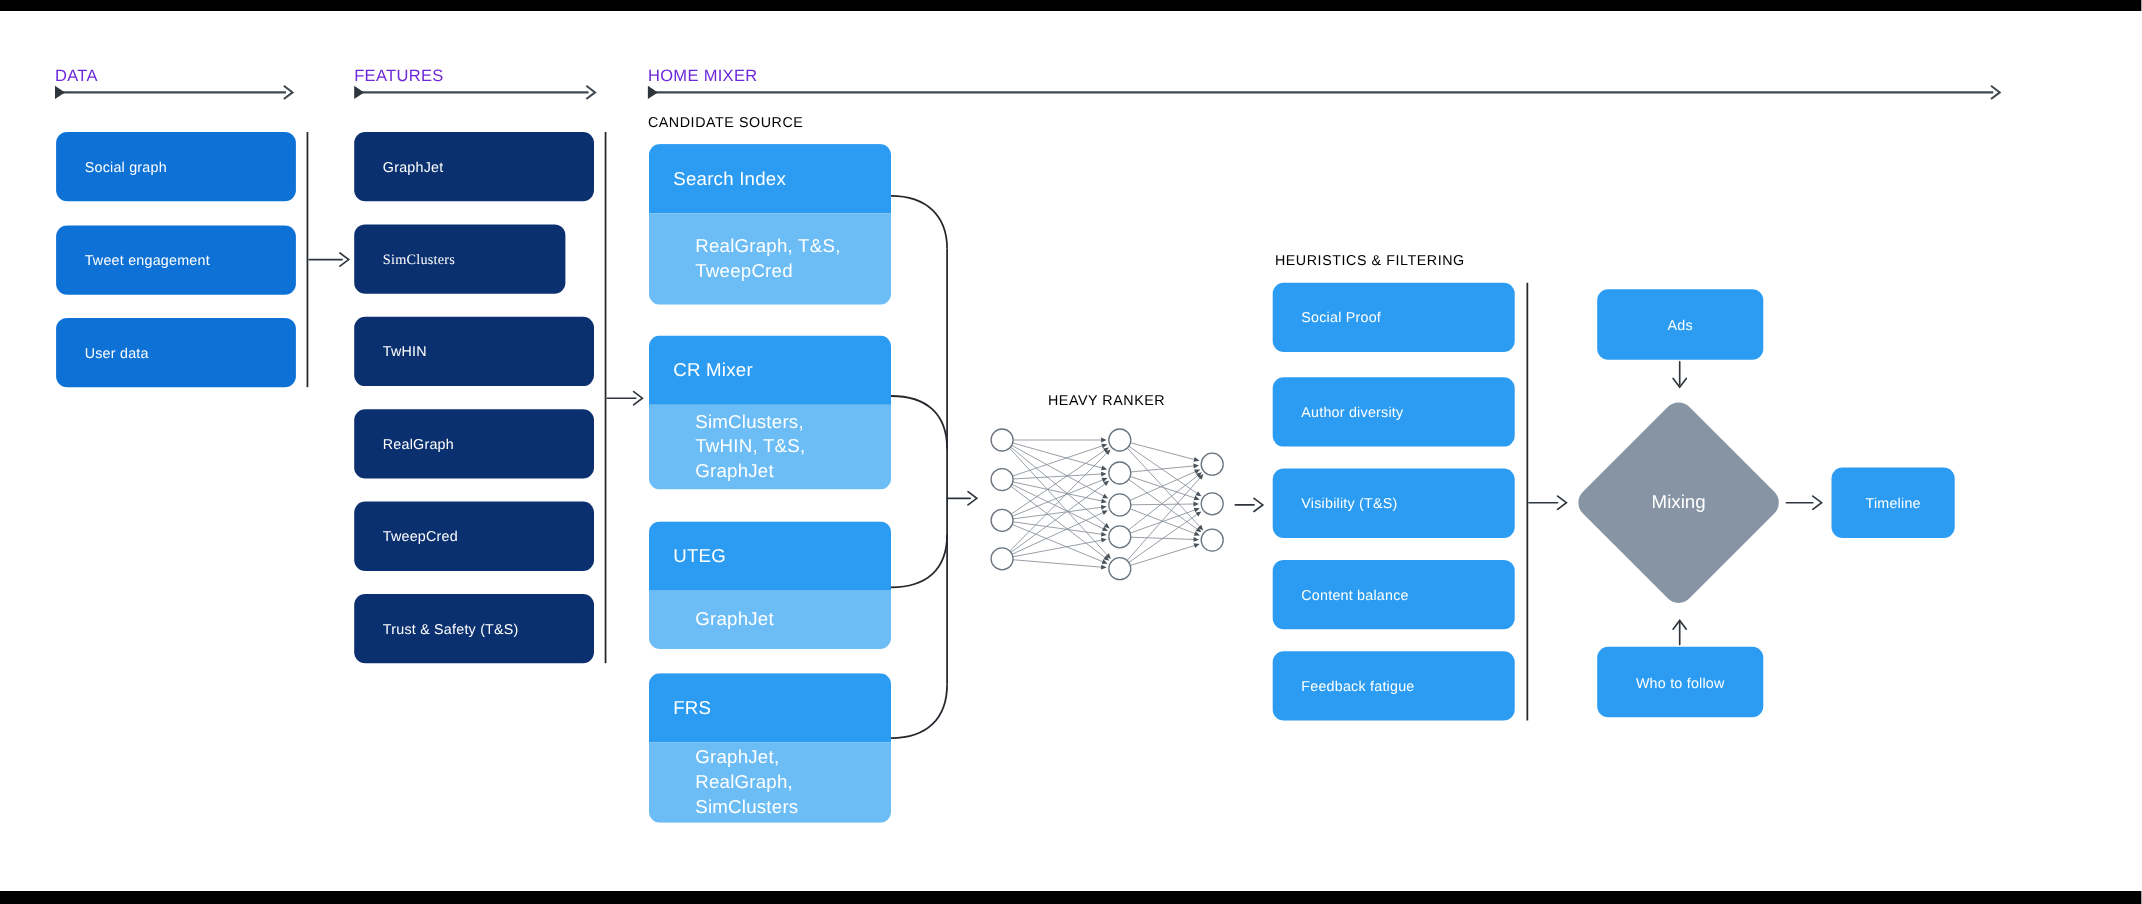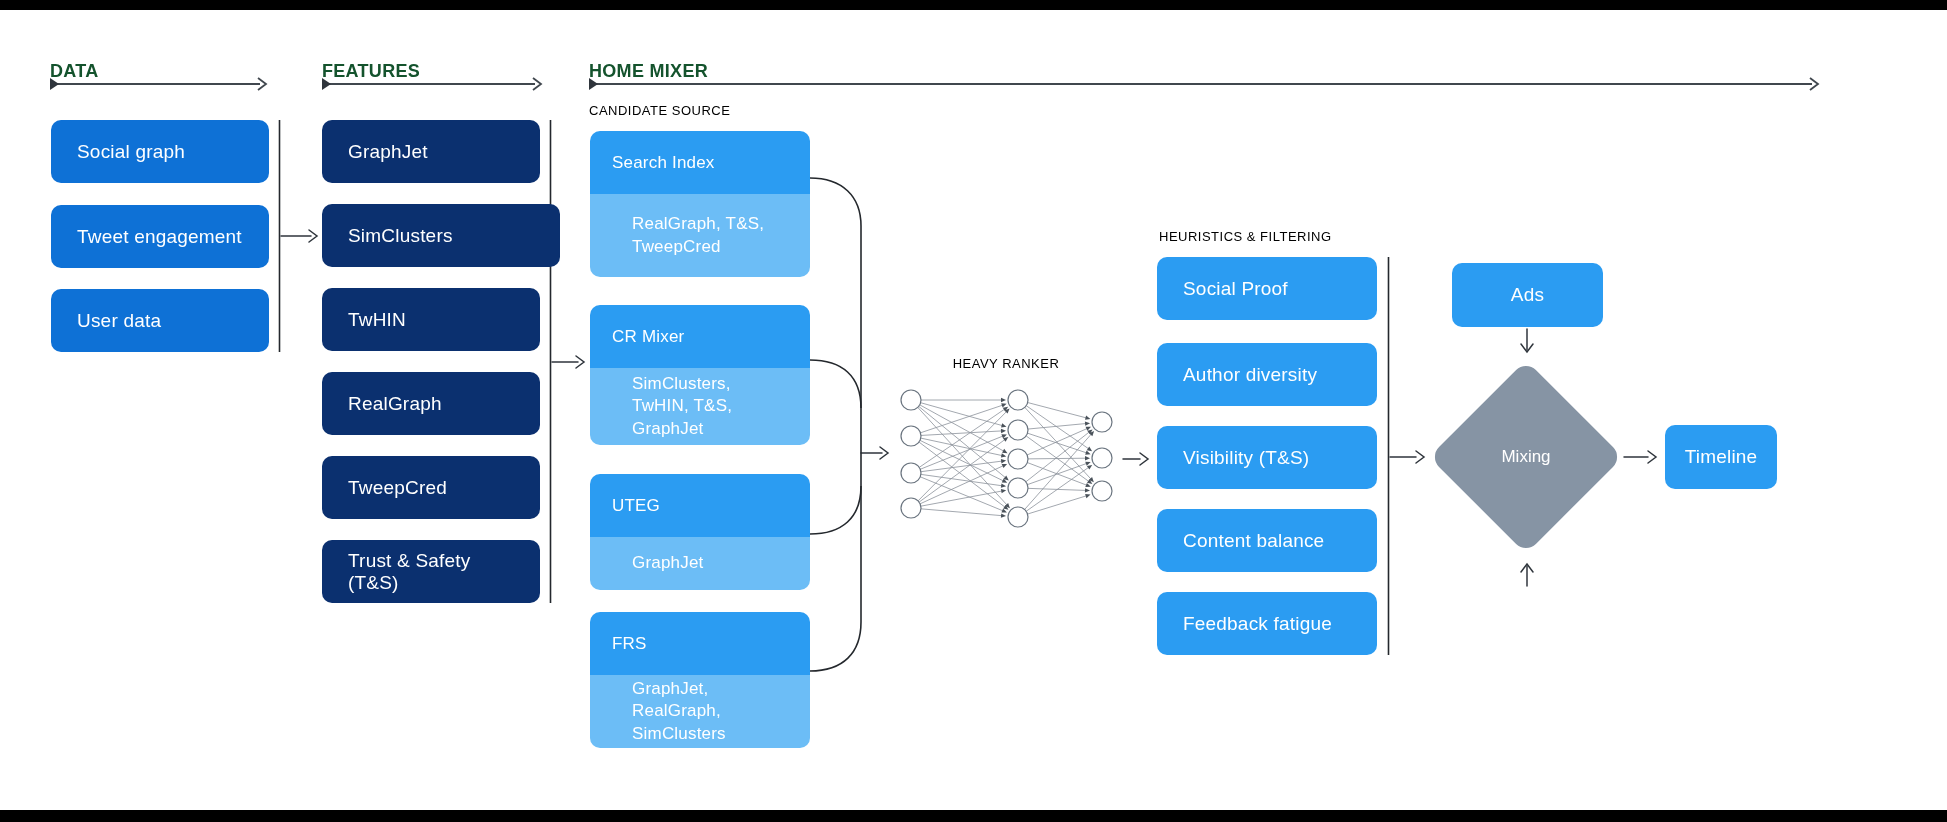--- a/index.html
+++ b/index.html
@@ -1,22 +1,22 @@
 <!DOCTYPE html>
 <html><head>
 <meta charset="utf-8">
 <style>
   html,body{margin:0;padding:0;background:#ffffff;}
   #canvas{position:relative;width:1947px;height:822px;background:#ffffff;overflow:hidden;
           font-family:"Liberation Sans",sans-serif;}
   .bar{position:absolute;left:0;width:1947px;background:#000;}
   #diagram-lines{position:absolute;left:0;top:0;z-index:1;}
-  .section-label{position:absolute;z-index:2;font-size:18px;font-weight:700;color:#14532d;letter-spacing:.3px;}
+  .section-label{position:absolute;z-index:2;font-size:15px;font-weight:400;color:#6d28d9;letter-spacing:.3px;}
   .sub-label{position:absolute;z-index:2;font-size:13px;font-weight:500;color:#000000;letter-spacing:.5px;}
-  .box{position:absolute;z-index:2;border-radius:10px;color:#fff;font-size:19px;font-weight:500;
+  .box{position:absolute;z-index:2;border-radius:10px;color:#fff;font-size:13px;font-weight:500;
        display:flex;align-items:center;padding:0 26px;box-sizing:border-box;letter-spacing:.2px;}
   .data-box{background:#0e71d6;}
   .feature-box{background:#0b306f;}
   .bright{background:#2b9cf2;}
   .center{justify-content:center;padding:0 8px;text-align:center;}
   .stack{position:absolute;z-index:2;border-radius:10px;overflow:hidden;box-sizing:border-box;}
   .stack-top{background:#2b9cf2;display:flex;align-items:center;padding:0 22px;color:#fff;
              font-size:17px;font-weight:500;box-sizing:border-box;letter-spacing:.2px;}
   .stack-bottom{background:#6cbdf6;display:flex;align-items:center;padding:4px 18px 4px 42px;color:#fff;
              font-size:17px;font-weight:500;line-height:1.3;box-sizing:border-box;letter-spacing:.2px;}
@@ -179,21 +179,21 @@
 
   <div class="section-label" style="left:50px;top:61px;">DATA</div>
   <div class="section-label" style="left:322px;top:61px;">FEATURES</div>
   <div class="section-label" style="left:589px;top:61px;">HOME MIXER</div>
 
   <div class="box data-box" style="left:51px;top:120px;width:218px;height:63px;">Social graph</div>
   <div class="box data-box" style="left:51px;top:205px;width:218px;height:63px;">Tweet engagement</div>
   <div class="box data-box" style="left:51px;top:289px;width:218px;height:63px;">User data</div>
 
   <div class="box feature-box" style="left:322px;top:120px;width:218px;height:63px;">GraphJet</div>
-  <div class="box feature-box" style="left:322px;top:204px;width:238px;height:63px;">SimClusters</div>
+  <div class="box feature-box" style="left:322px;top:204px;width:192px;height:63px;font-family:Liberation Serif, serif;">SimClusters</div>
   <div class="box feature-box" style="left:322px;top:288px;width:218px;height:63px;">TwHIN</div>
   <div class="box feature-box" style="left:322px;top:372px;width:218px;height:63px;">RealGraph</div>
   <div class="box feature-box" style="left:322px;top:456px;width:218px;height:63px;">TweepCred</div>
   <div class="box feature-box" style="left:322px;top:540px;width:218px;height:63px;">Trust &amp; Safety (T&amp;S)</div>
 
   <div class="sub-label" style="left:589px;top:103px;">CANDIDATE SOURCE</div>
 
   <div class="stack" style="left:590px;top:131px;width:220px;">
     <div class="stack-top" style="height:63px;">Search Index</div>
     <div class="stack-bottom" style="height:83px;">RealGraph, T&amp;S, TweepCred</div>
@@ -215,15 +215,16 @@
 
   <div class="sub-label" style="left:1159px;top:229px;">HEURISTICS &amp; FILTERING</div>
   <div class="box bright" style="left:1157px;top:257px;width:220px;height:63px;">Social Proof</div>
   <div class="box bright" style="left:1157px;top:343px;width:220px;height:63px;">Author diversity</div>
   <div class="box bright" style="left:1157px;top:426px;width:220px;height:63px;">Visibility (T&amp;S)</div>
   <div class="box bright" style="left:1157px;top:509px;width:220px;height:63px;">Content balance</div>
   <div class="box bright" style="left:1157px;top:592px;width:220px;height:63px;">Feedback fatigue</div>
 
   <div class="box bright center" style="left:1452px;top:263px;width:151px;height:64px;">Ads</div>
   <div class="mix-label" style="left:1456px;top:447px;width:140px;">Mixing</div>
+  <div class="box bright center" style="left:1452px;top:588px;width:151px;height:64px;">Who to follow</div>
   <div class="box bright center" style="left:1665px;top:425px;width:112px;height:64px;">Timeline</div>
 
 </div>
 
 </body></html>

